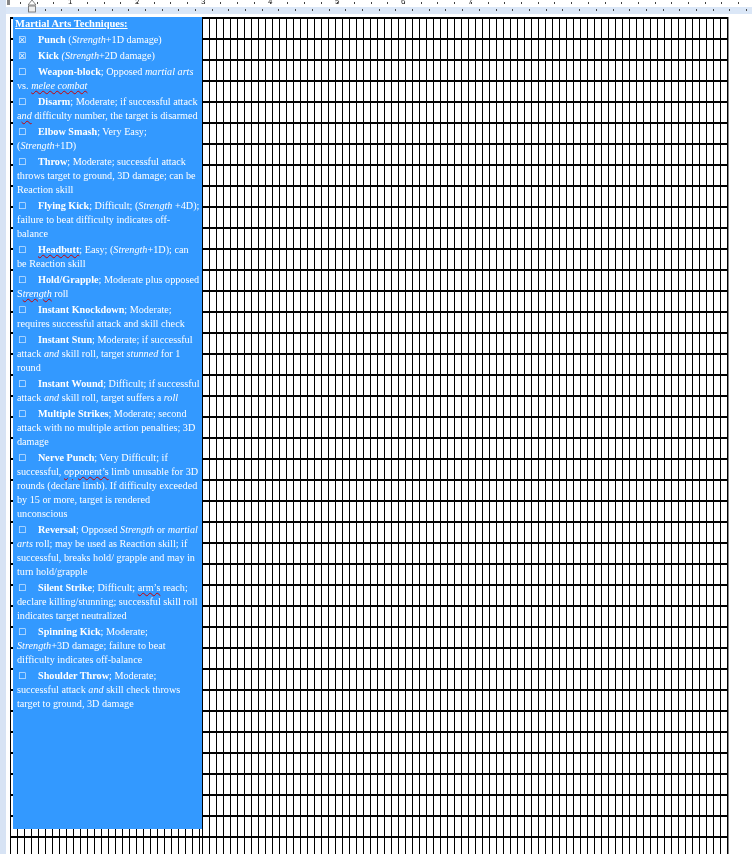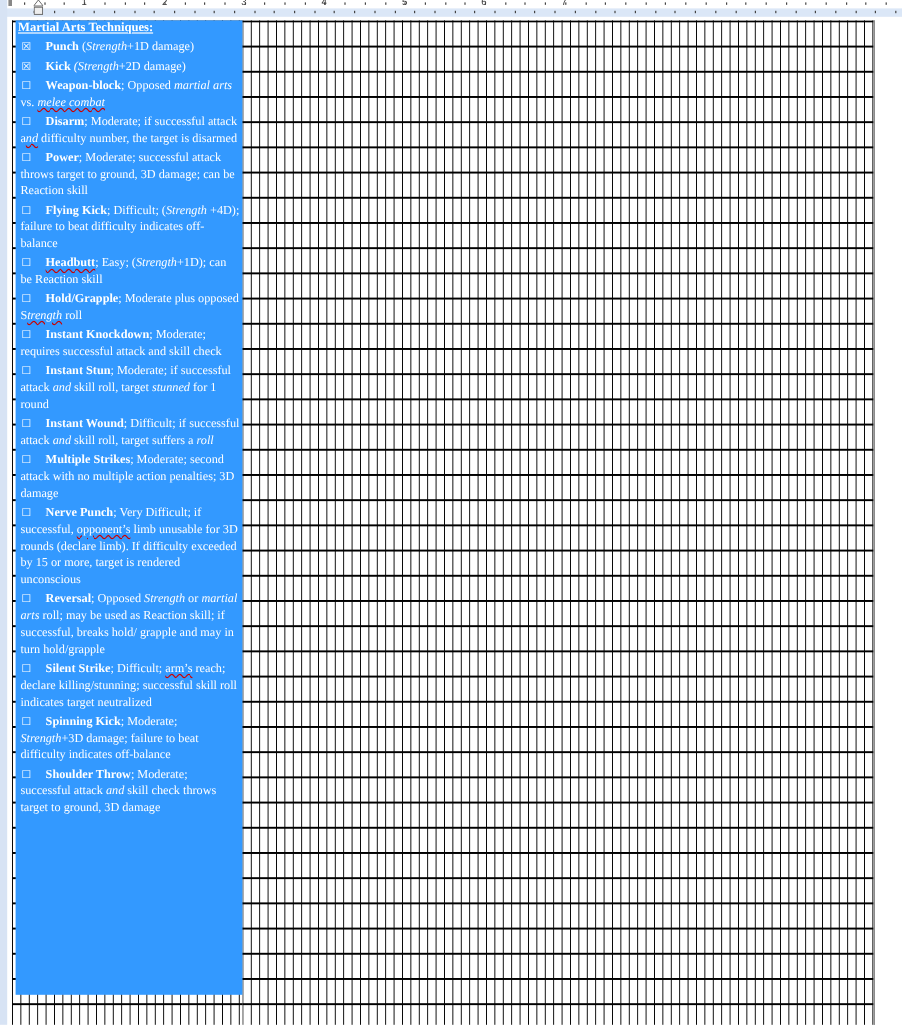--- a/index.html
+++ b/index.html
@@ -148,21 +148,22 @@
 <div class="grid"></div>
 <div class="right-edge"></div>
 
 <div class="panel">
   <div class="title">Martial Arts Techniques:</div>
   <div id="items">
       <div class="item"><span class="cb">☒</span><span class="name">Punch</span> (<i>Strength</i>+1D damage)</div>
       <div class="item"><span class="cb">☒</span><span class="name">Kick</span> <i>(Strength</i>+2D damage)</div>
       <div class="item"><span class="cb">☐</span><span class="name">Weapon-block</span>; Opposed <i>martial arts</i> vs. <i class="sq">melee combat</i></div>
       <div class="item"><span class="cb">☐</span><span class="name">Disarm</span>; Moderate; if successful attack a<i class="sq">nd</i> difficulty number, the target is disarmed</div>
-      <div class="item"><span class="cb">☐</span><span class="name">Power</span>; Moderate; successful attack throws target to ground, 3D damage; can be Reaction skill</div>
+      <div class="item"><span class="cb">☐</span><span class="name">Elbow Smash</span>; Very Easy; (<i>Strength</i>+1D)</div>
+      <div class="item"><span class="cb">☐</span><span class="name">Throw</span>; Moderate; successful attack throws target to ground, 3D damage; can be Reaction skill</div>
       <div class="item"><span class="cb">☐</span><span class="name">Flying Kick</span>; Difficult; (<i>Strength</i> +4D); failure to beat difficulty indicates off-balance</div>
       <div class="item"><span class="cb">☐</span><span class="name sq">Headbutt</span>; Easy; (<i>Strength</i>+1D); can be Reaction skill</div>
       <div class="item"><span class="cb">☐</span><span class="name">Hold/Grapple</span>; Moderate plus opposed S<i class="sq">trength</i> roll</div>
       <div class="item"><span class="cb">☐</span><span class="name">Instant Knockdown</span>; Moderate; requires successful attack and skill check</div>
       <div class="item"><span class="cb">☐</span><span class="name">Instant Stun</span>; Moderate; if successful attack <i>and</i> skill roll, target <i>stunned</i> for 1 round</div>
       <div class="item"><span class="cb">☐</span><span class="name">Instant Wound</span>; Difficult; if successful attack <i>and</i> skill roll, target suffers a <i>roll</i></div>
       <div class="item"><span class="cb">☐</span><span class="name">Multiple Strikes</span>; Moderate; second attack with no multiple action penalties; 3D damage</div>
       <div class="item"><span class="cb">☐</span><span class="name">Nerve Punch</span>; Very Difficult; if successful, <span class="sq">opponent’s</span> limb unusable for 3D rounds (declare limb). If difficulty exceeded by 15 or more, target is rendered unconscious</div>
       <div class="item"><span class="cb">☐</span><span class="name">Reversal</span>; Opposed <i>Strength</i> or <i>martial arts</i> roll; may be used as Reaction skill; if successful, breaks hold/ grapple and may in turn hold/grapple</div>
       <div class="item"><span class="cb">☐</span><span class="name">Silent Strike</span>; Difficult; <span class="sq">arm’s</span> reach; declare killing/stunning; successful skill roll indicates target neutralized</div>

